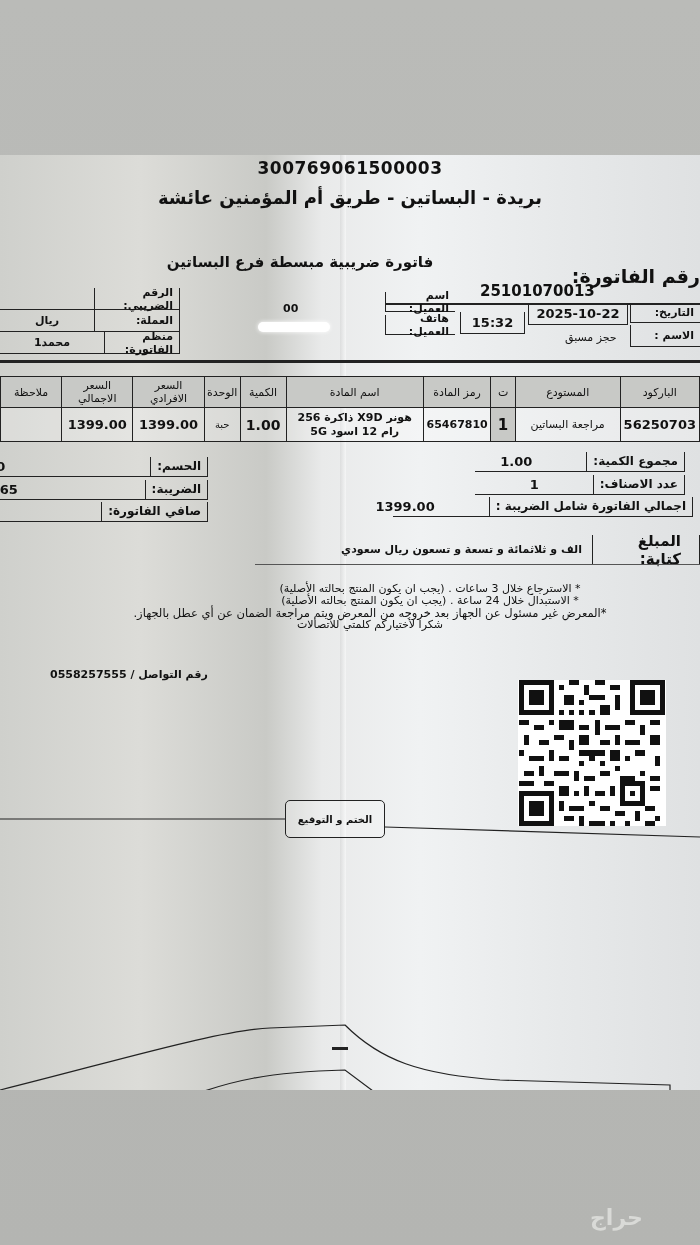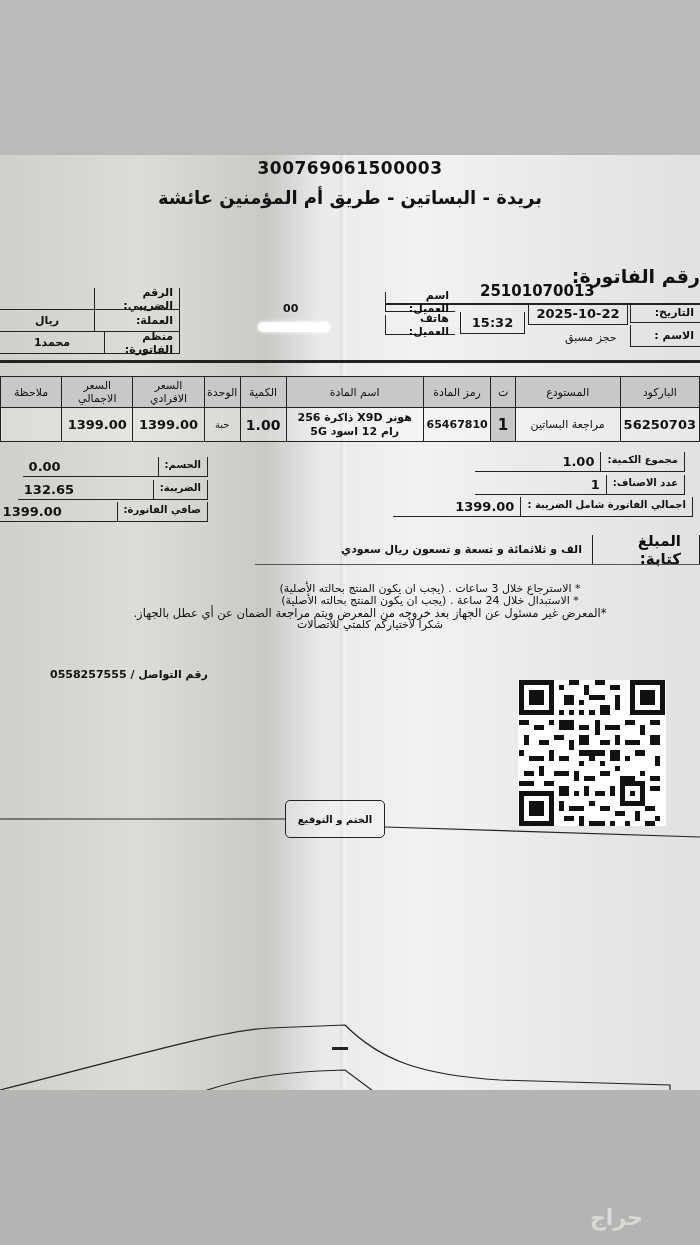--- a/index.html
+++ b/index.html
@@ -20,21 +20,21 @@
   .cell { position: absolute; border: 1px solid #222; border-top: none; border-left: none; font-size: 11px; display: flex; align-items: center; padding: 0 6px; }
   .lbl { direction: rtl; font-weight: bold; font-size: 11px; }
   .val { font-weight: bold; font-size: 13px; }
   .hr { position: absolute; height: 2px; background: #222; }
   table.items { position: absolute; left: 0; top: 221px; width: 700px; border-collapse: collapse; direction: rtl; }
   table.items th, table.items td { border: 1.5px solid #222; text-align: center; padding: 2px; }
   table.items th { background: #c8c9c6; font-size: 11px; font-weight: normal; height: 26px; margin-top: 32px; }
   table.items td { height: 34px; font-size: 13px; font-weight: bold; background: rgba(255,255,255,0.25); }
   table.items td.name { font-size: 11px; line-height: 14px; }
   .sumrow { position: absolute; display: flex; direction: rtl; border-bottom: 1.5px solid #222; }
-  .sumrow .k { border-left: 1.5px solid #222; border-right: 1.5px solid #222; padding: 2px 6px; font-size: 10px; font-weight: bold; white-space: nowrap; }
+  .sumrow .k { border-left: 1.5px solid #222; border-right: 1.5px solid #222; padding: 2px 6px; font-size: 12px; font-weight: bold; white-space: nowrap; margin-left: 48px; }
   .sumrow .v { padding: 2px 6px; font-size: 13px; font-weight: bold; white-space: nowrap; }
   .words { position: absolute; left: 255px; top: 380px; width: 445px; height: 30px; display: flex; direction: rtl; border-bottom: 1px solid #555; }
   .words .k { width: 108px; border-left: 1.5px solid #222; border-right: 1.5px solid #222; font-size: 15px; font-weight: bold; display: flex; align-items: center; padding-right: 18px; }
   .words .v { flex: 1; font-size: 11px; font-weight: bold; display: flex; align-items: center; padding-right: 10px; }
   .notes { position: absolute; left: 40px; top: 428px; width: 660px; direction: rtl; font-size: 11px; line-height: 12px; text-align: center; }
   .contact { position: absolute; left: 50px; top: 513px; font-size: 11px; font-weight: bold; direction: rtl; }
   .qr { position: absolute; left: 518px; top: 525px; width: 148px; height: 146px; background: #fff; }
   .sig-line { position: absolute; left: 0; top: 652px; width: 700px; height: 40px; }
   .sig-box { position: absolute; left: 285px; top: 645px; width: 100px; height: 38px; border: 1.5px solid #222; border-radius: 5px; font-size: 10px; font-weight: bold; display: flex; align-items: center; justify-content: center; direction: rtl; background: rgba(255,255,255,0.2); }
   .watermark { position: absolute; left: 590px; top: 1205px; font-size: 22px; font-weight: bold; color: #d9dad7; direction: rtl; }
@@ -42,20 +42,21 @@
 </style>
 </head>
 <body>
 
 <div class="frame">
   <div class="paper">
     <div class="fold"></div>
 
     <div class="abs serial">300769061500003</div>
     <div class="abs address">بريدة - البساتين - طريق أم المؤمنين عائشة</div>
+    <div class="abs doc-title">فاتورة ضريبية مبسطة فرع البساتين</div>
     <div class="abs inv-no-label">رقم الفاتورة:</div>
 
     <div class="cell" style="left:0;top:133px;width:95px;height:22px;">
         <span class="val"></span>
       </div>
     <div class="cell" style="left:95px;top:133px;width:85px;height:22px;justify-content:flex-end;">
         <span class="lbl">الرقم الضريبي:</span>
       </div>
     <div class="cell" style="left:0;top:155px;width:95px;height:22px;justify-content:center;">
         <span class="lbl">ريال</span>

